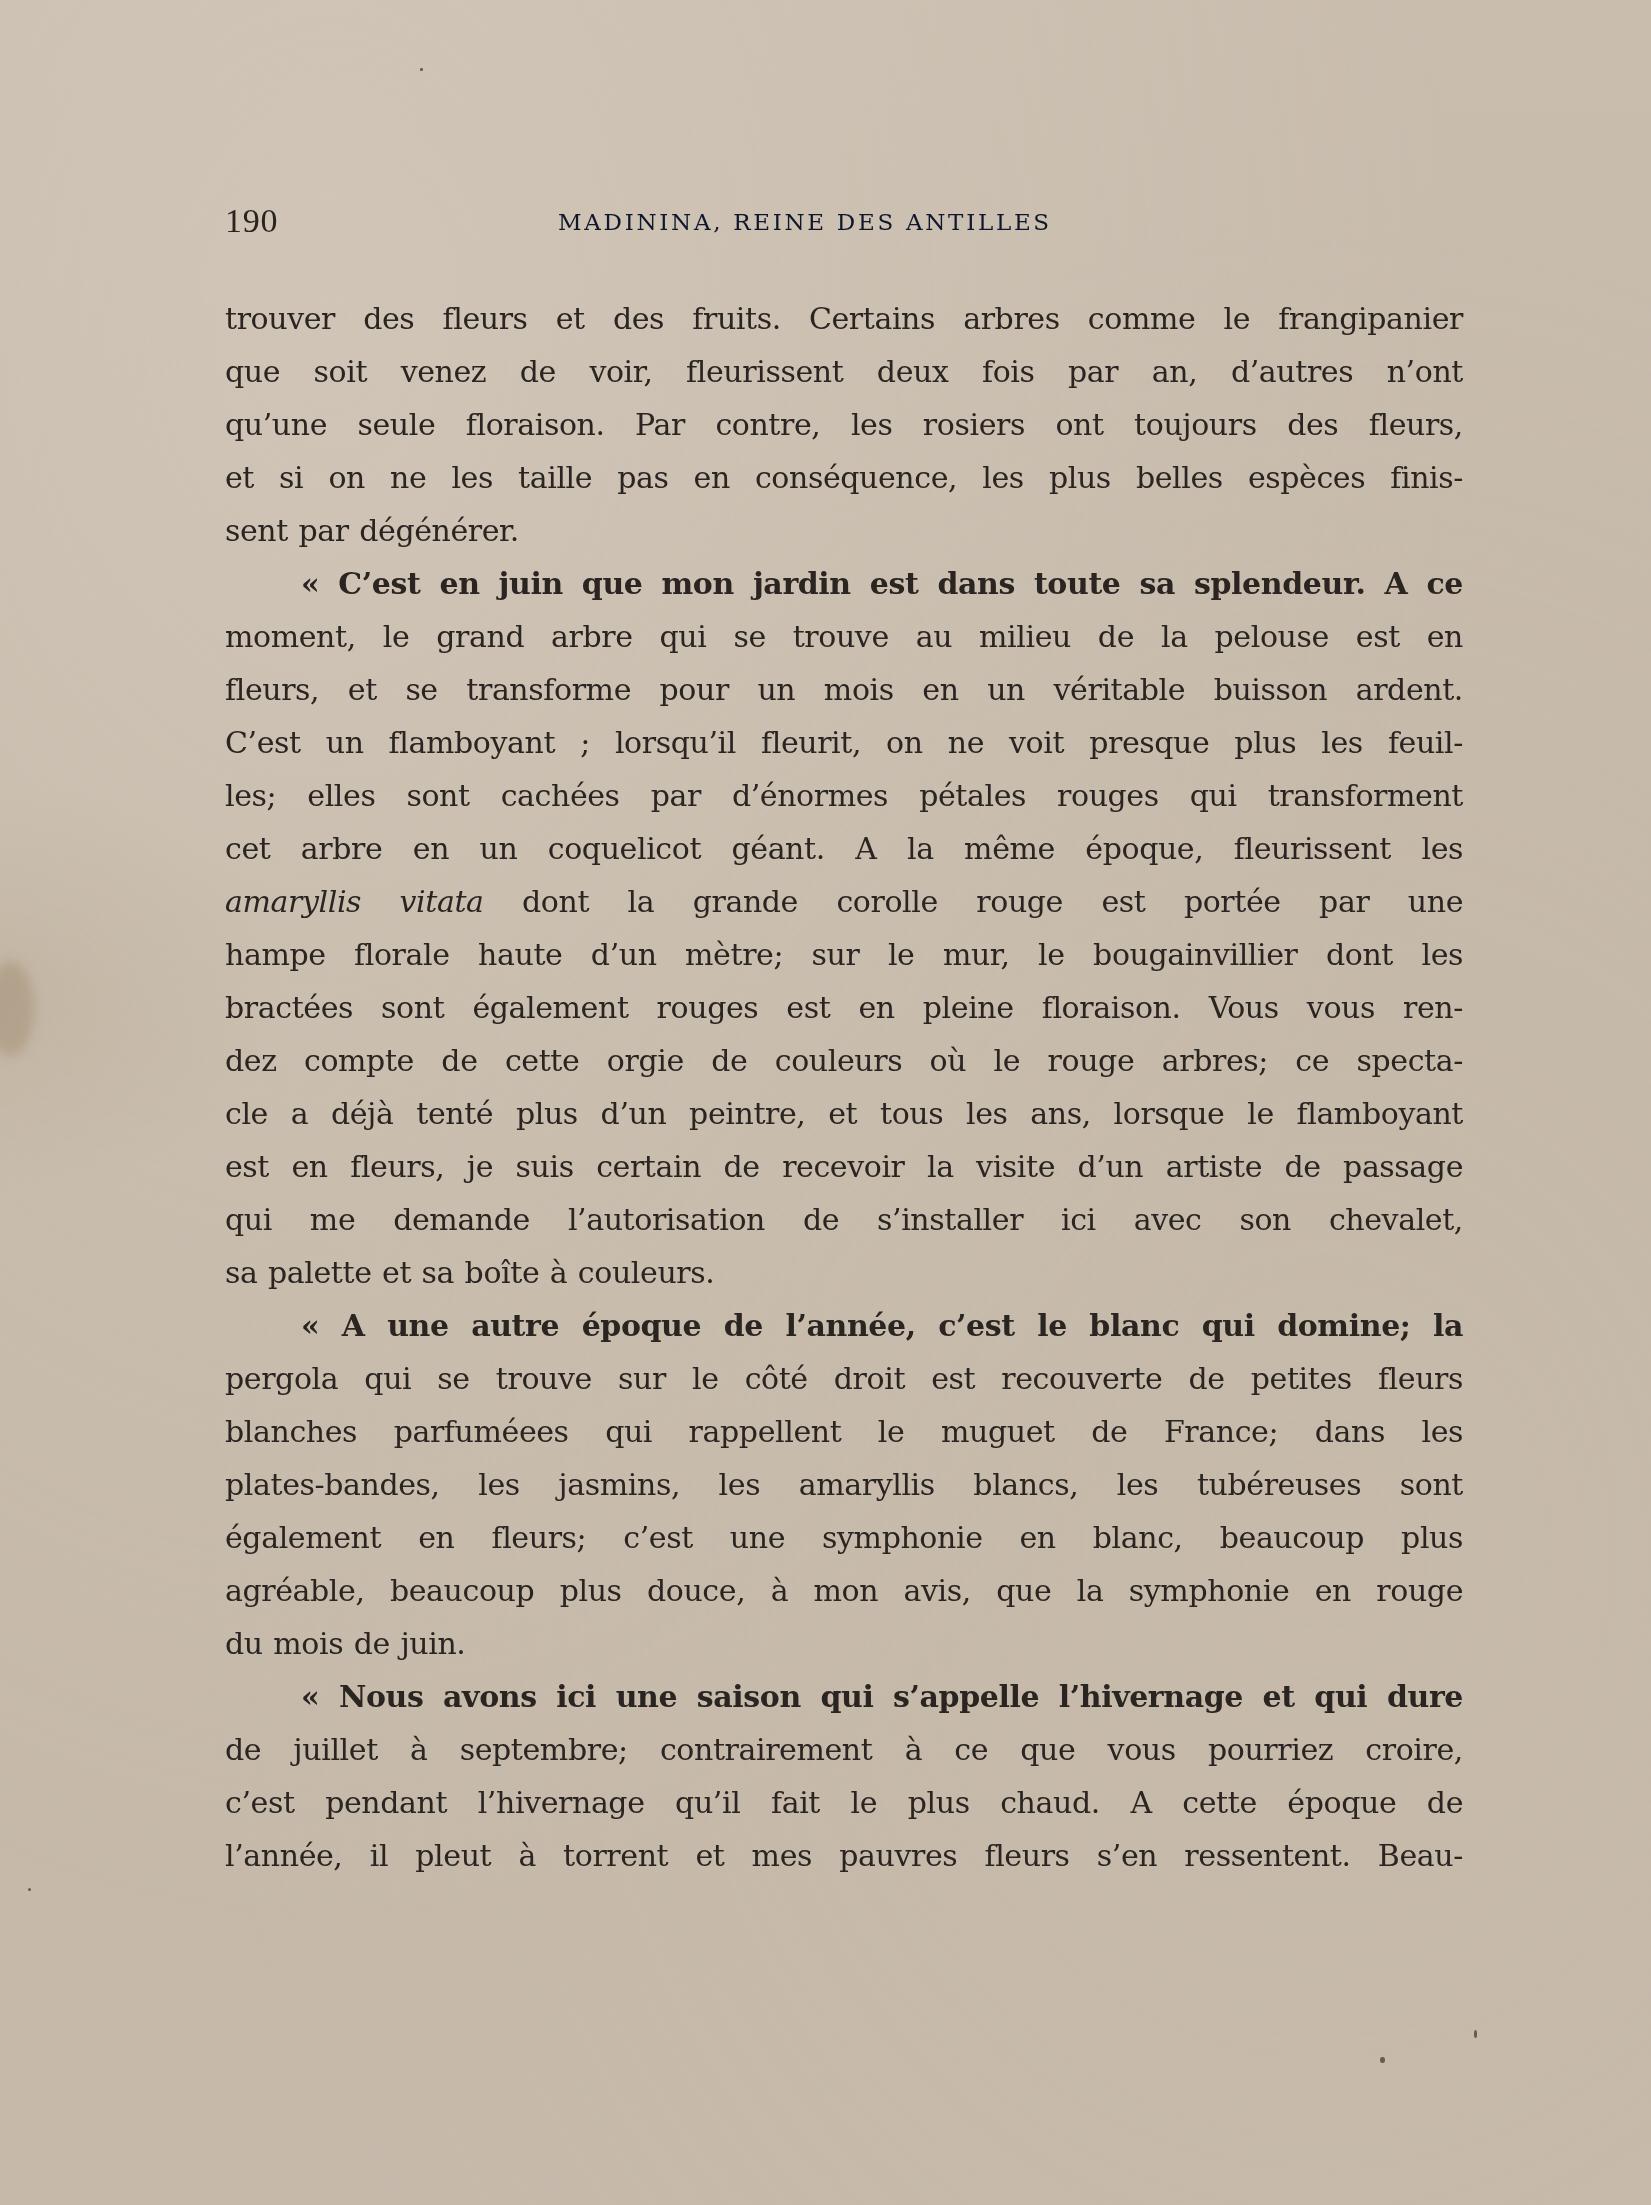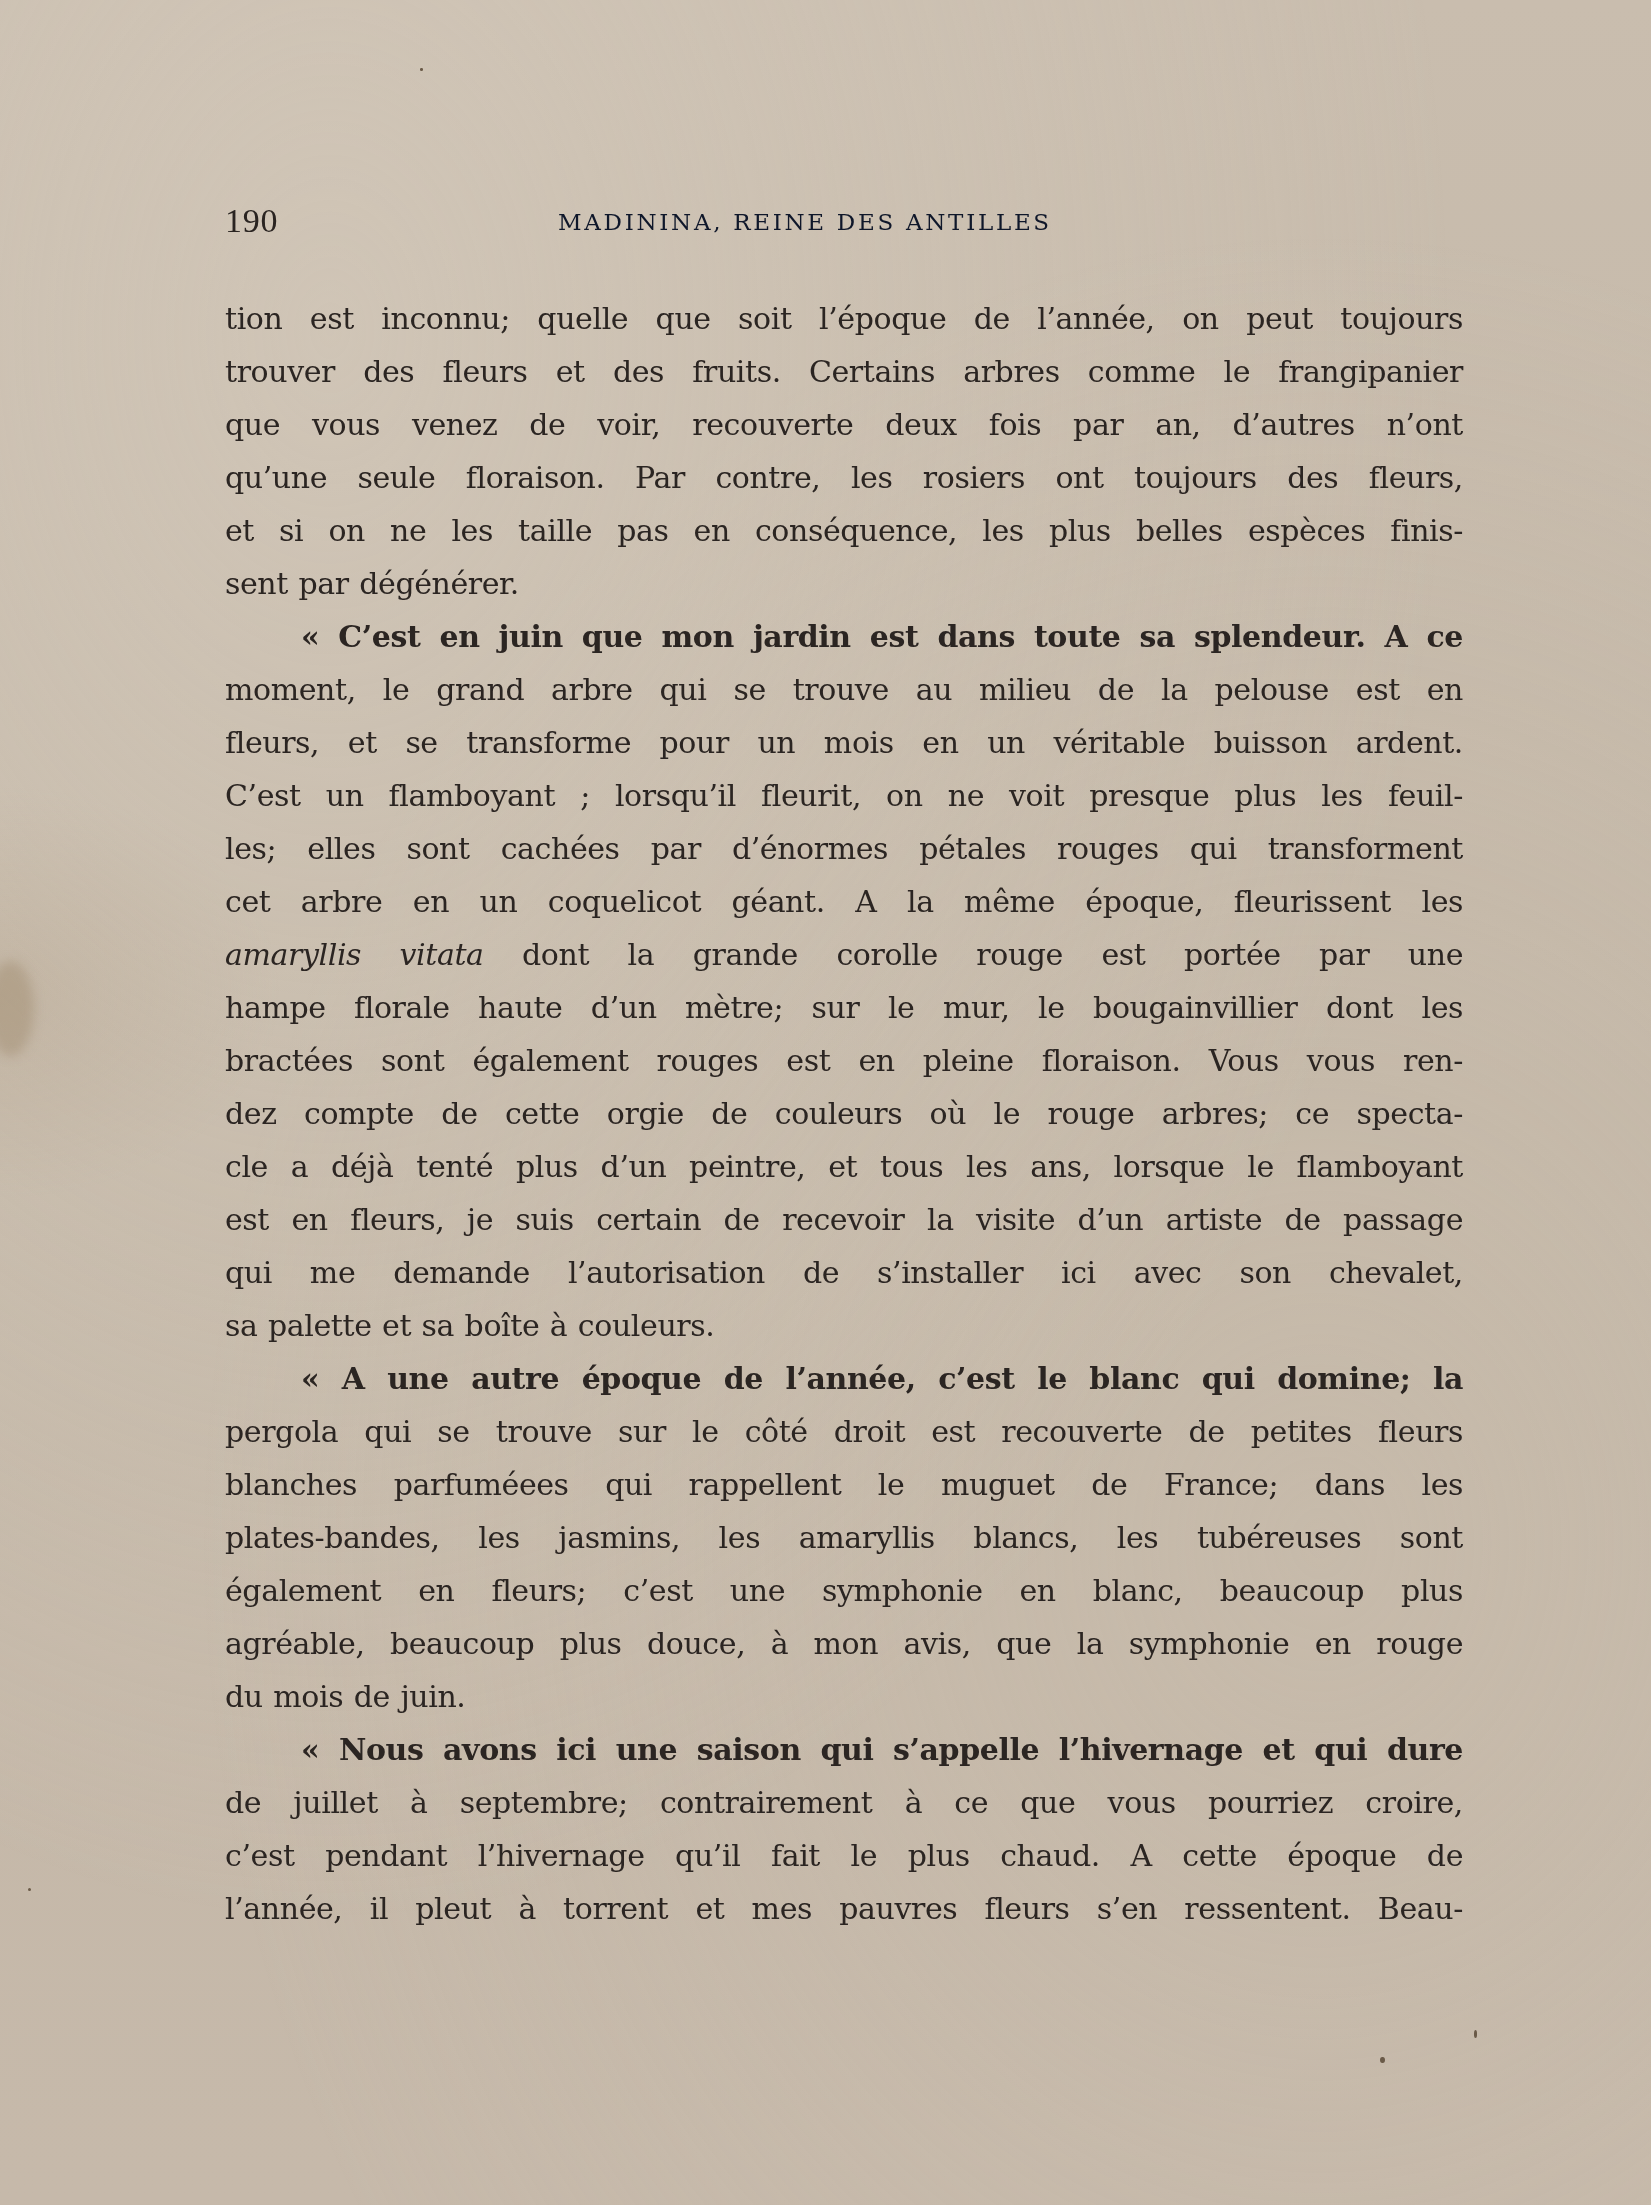--- a/index.html
+++ b/index.html
@@ -104,23 +104,22 @@
   <div class="speck" style="left:1474px; top:2030px; width:3.4px; height:8px;"></div>
   <div class="speck" style="left:420px; top:68px; width:2.7px; height:2.7px;"></div>
   <div class="speck" style="left:28px; top:1888px; width:3.4px; height:3.4px;"></div>
 
   <div class="running-head">
     <span class="page-number">190</span>
     <span class="running-title">MADININA, REINE DES ANTILLES</span>
   </div>
 
   <div class="body-text" id="body-text">
-      <div class="line"><span>tion est inconnu; quelle que soit l’époque de l’année, on peut toujours</span></div>
       <div class="line"><span>trouver des fleurs et des fruits. Certains arbres comme le frangipanier</span></div>
-      <div class="line"><span>que vous venez de voir, recouverte deux fois par an, d’autres n’ont</span></div>
+      <div class="line"><span>que soit venez de voir, fleurissent deux fois par an, d’autres n’ont</span></div>
       <div class="line"><span>qu’une seule floraison. Par contre, les rosiers ont toujours des fleurs,</span></div>
       <div class="line"><span>et si on ne les taille pas en conséquence, les plus belles espèces finis-</span></div>
       <div class="line last"><span>sent par dégénérer.</span></div>
       <div class="line indent"><span>« C’est en juin que mon jardin est dans toute sa splendeur. A ce</span></div>
       <div class="line"><span>moment, le grand arbre qui se trouve au milieu de la pelouse est en</span></div>
       <div class="line"><span>fleurs, et se transforme pour un mois en un véritable buisson ardent.</span></div>
       <div class="line"><span>C’est un flamboyant ; lorsqu’il fleurit, on ne voit presque plus les feuil-</span></div>
       <div class="line"><span>les; elles sont cachées par d’énormes pétales rouges qui transforment</span></div>
       <div class="line"><span>cet arbre en un coquelicot géant. A la même époque, fleurissent les</span></div>
       <div class="line"><em>amaryllis vitata</em><span> dont la grande corolle rouge est portée par une</span></div>

